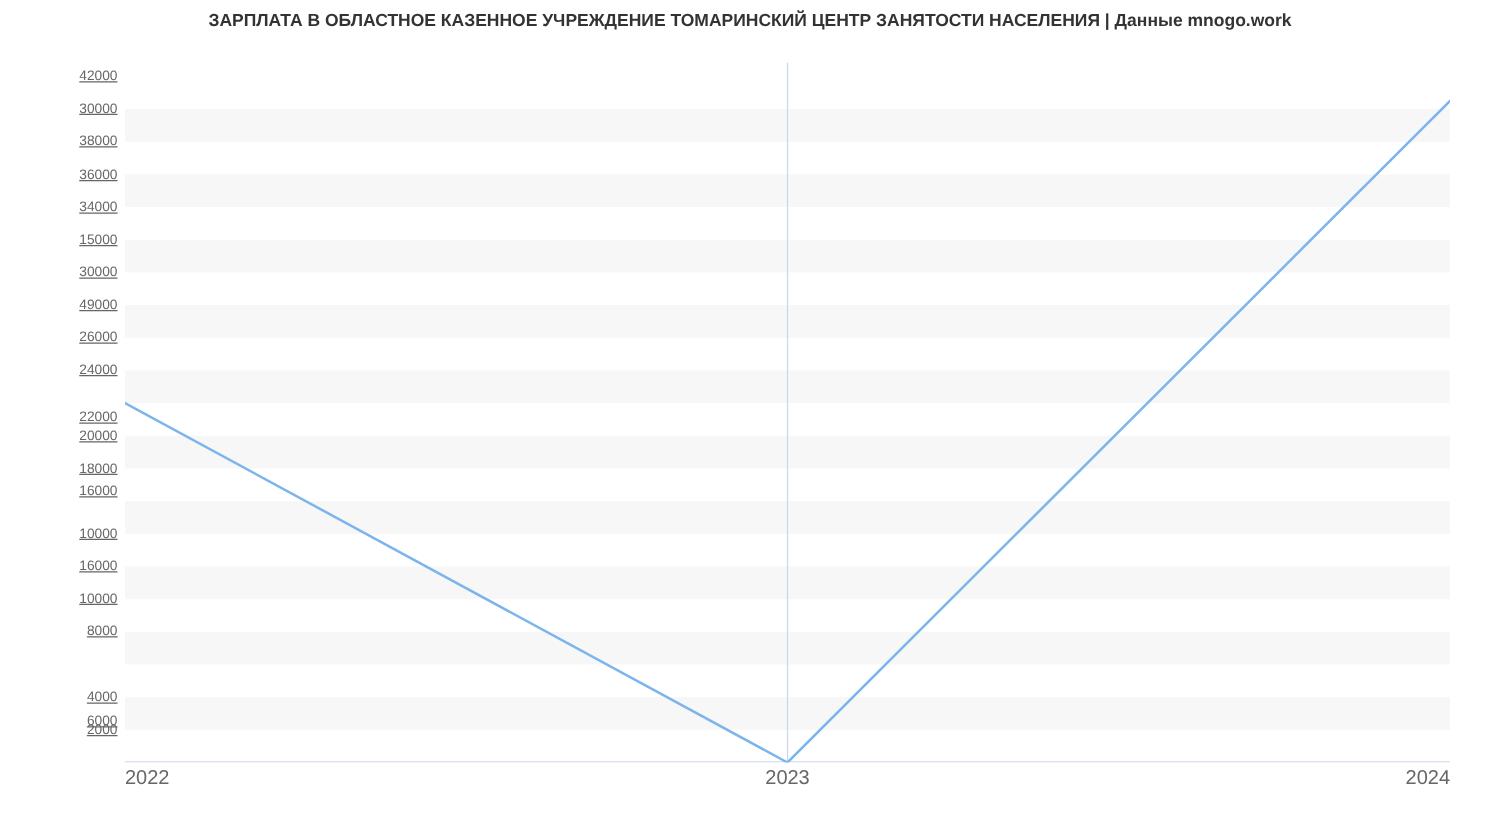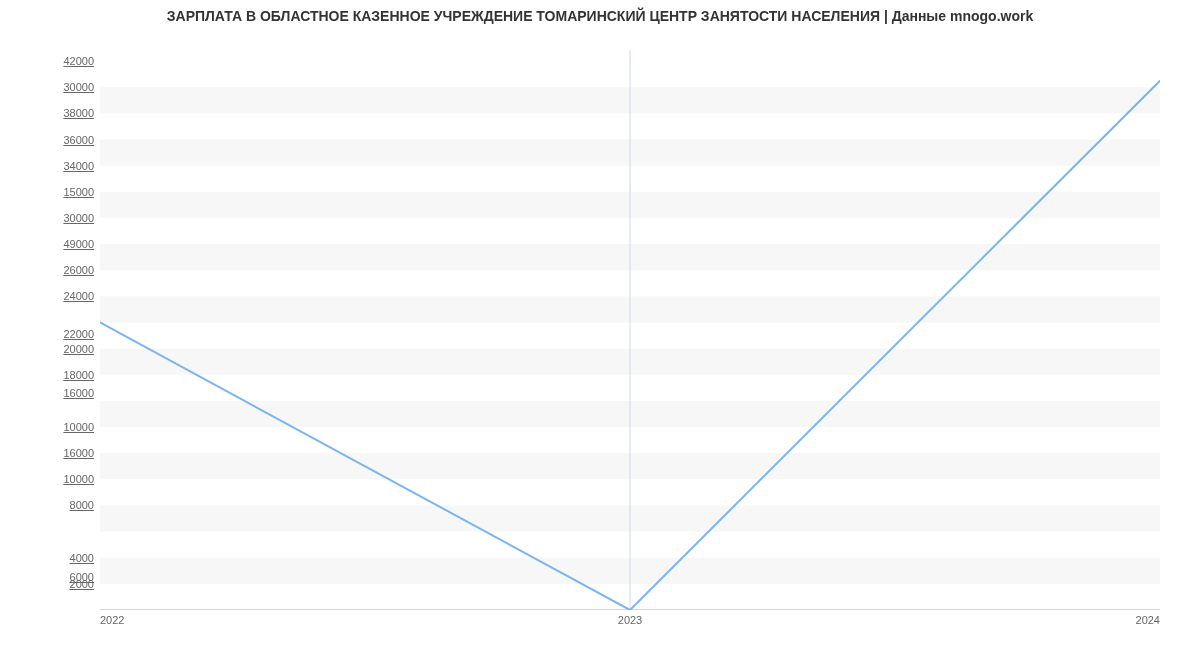--- a/index.html
+++ b/index.html
@@ -61,21 +61,21 @@
     font-size: 11px;
     color: #666666;
     text-align: center;
     transform: translateY(-50%);
     white-space: nowrap;
     text-decoration: underline;
   }
   .x-tick-label {
     position: absolute;
     top: 614px;
-    font-size: 11px;
+    font-size: 16px;
     color: #666666;
     transform: translateX(-50%);
     white-space: nowrap;
   }
 </style>
 </head>
 <body>
 
 <div class="chart-wrap">
   <div class="chart-title">ЗАРПЛАТА В ОБЛАСТНОЕ КАЗЕННОЕ УЧРЕЖДЕНИЕ ТОМАРИНСКИЙ ЦЕНТР ЗАНЯТОСТИ НАСЕЛЕНИЯ | Данные mnogo.work</div>

